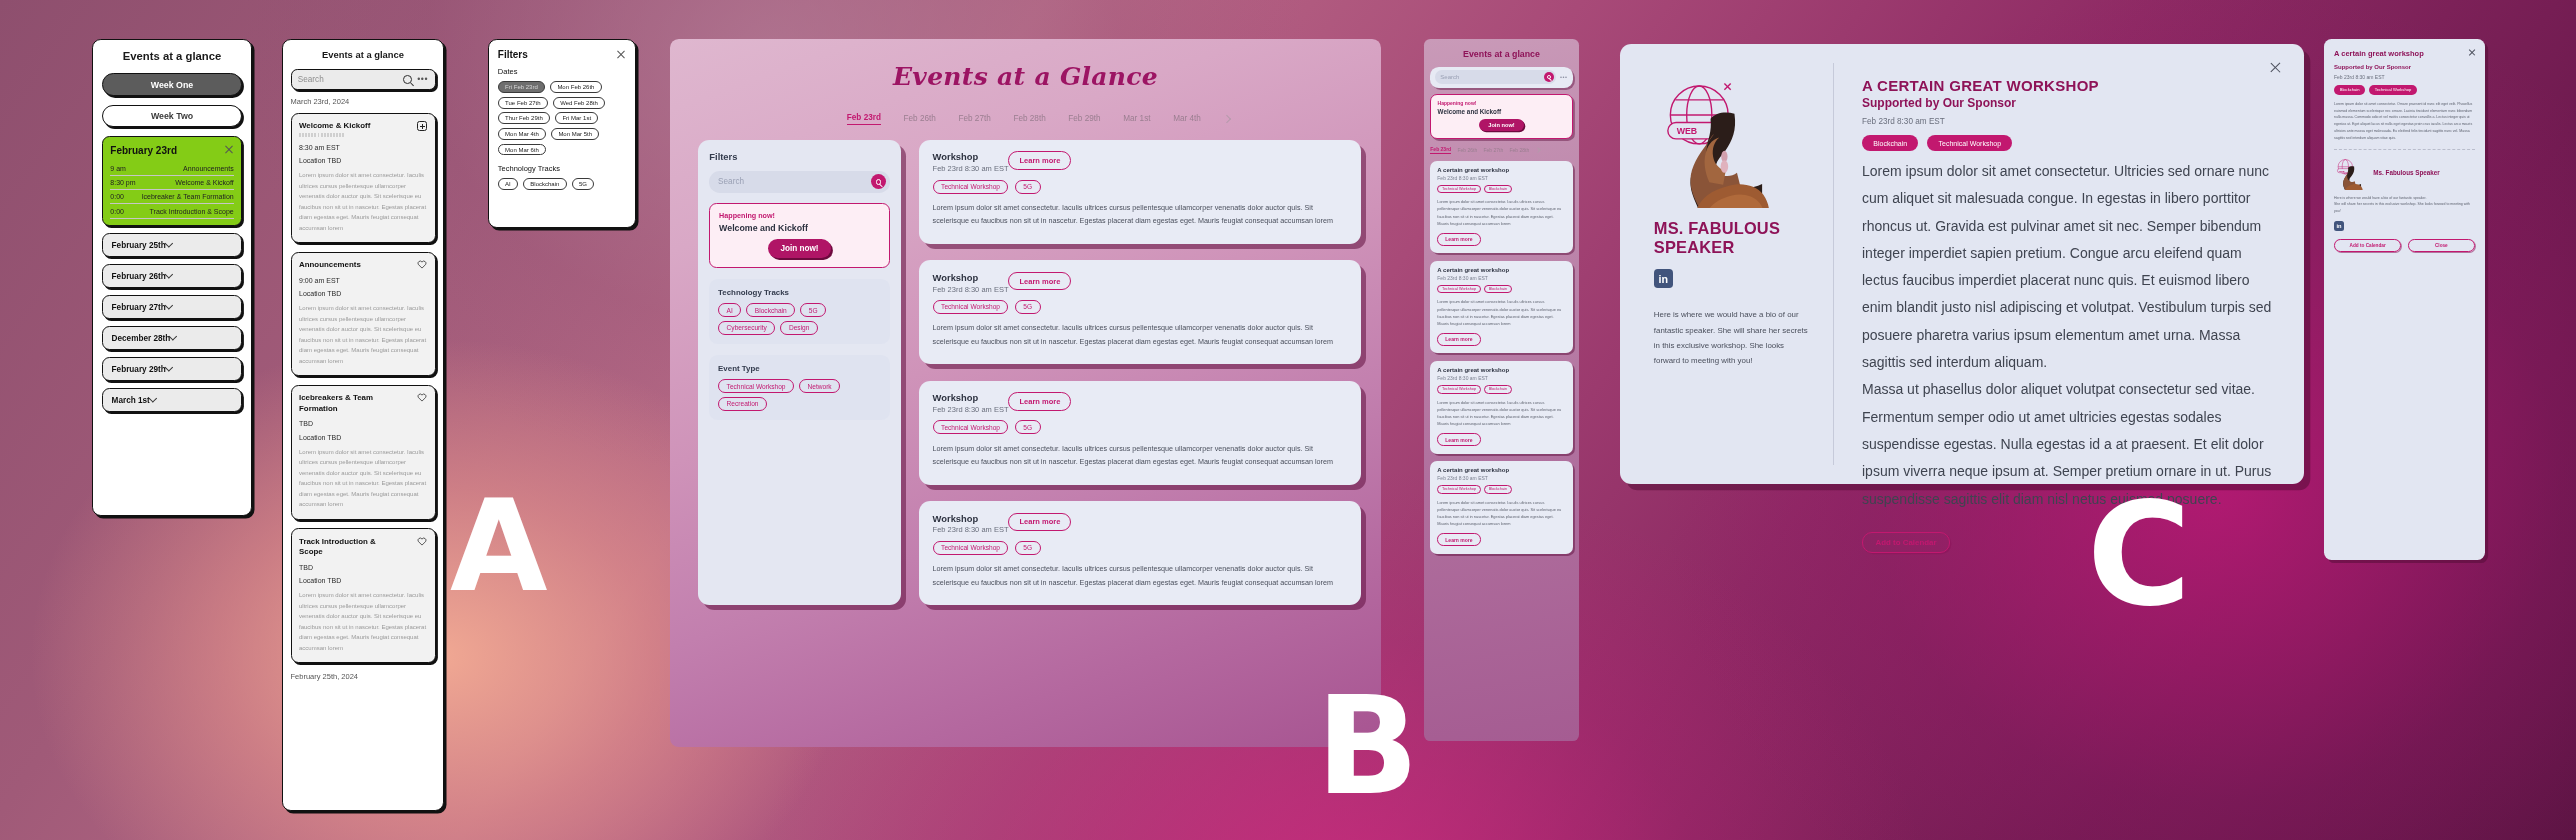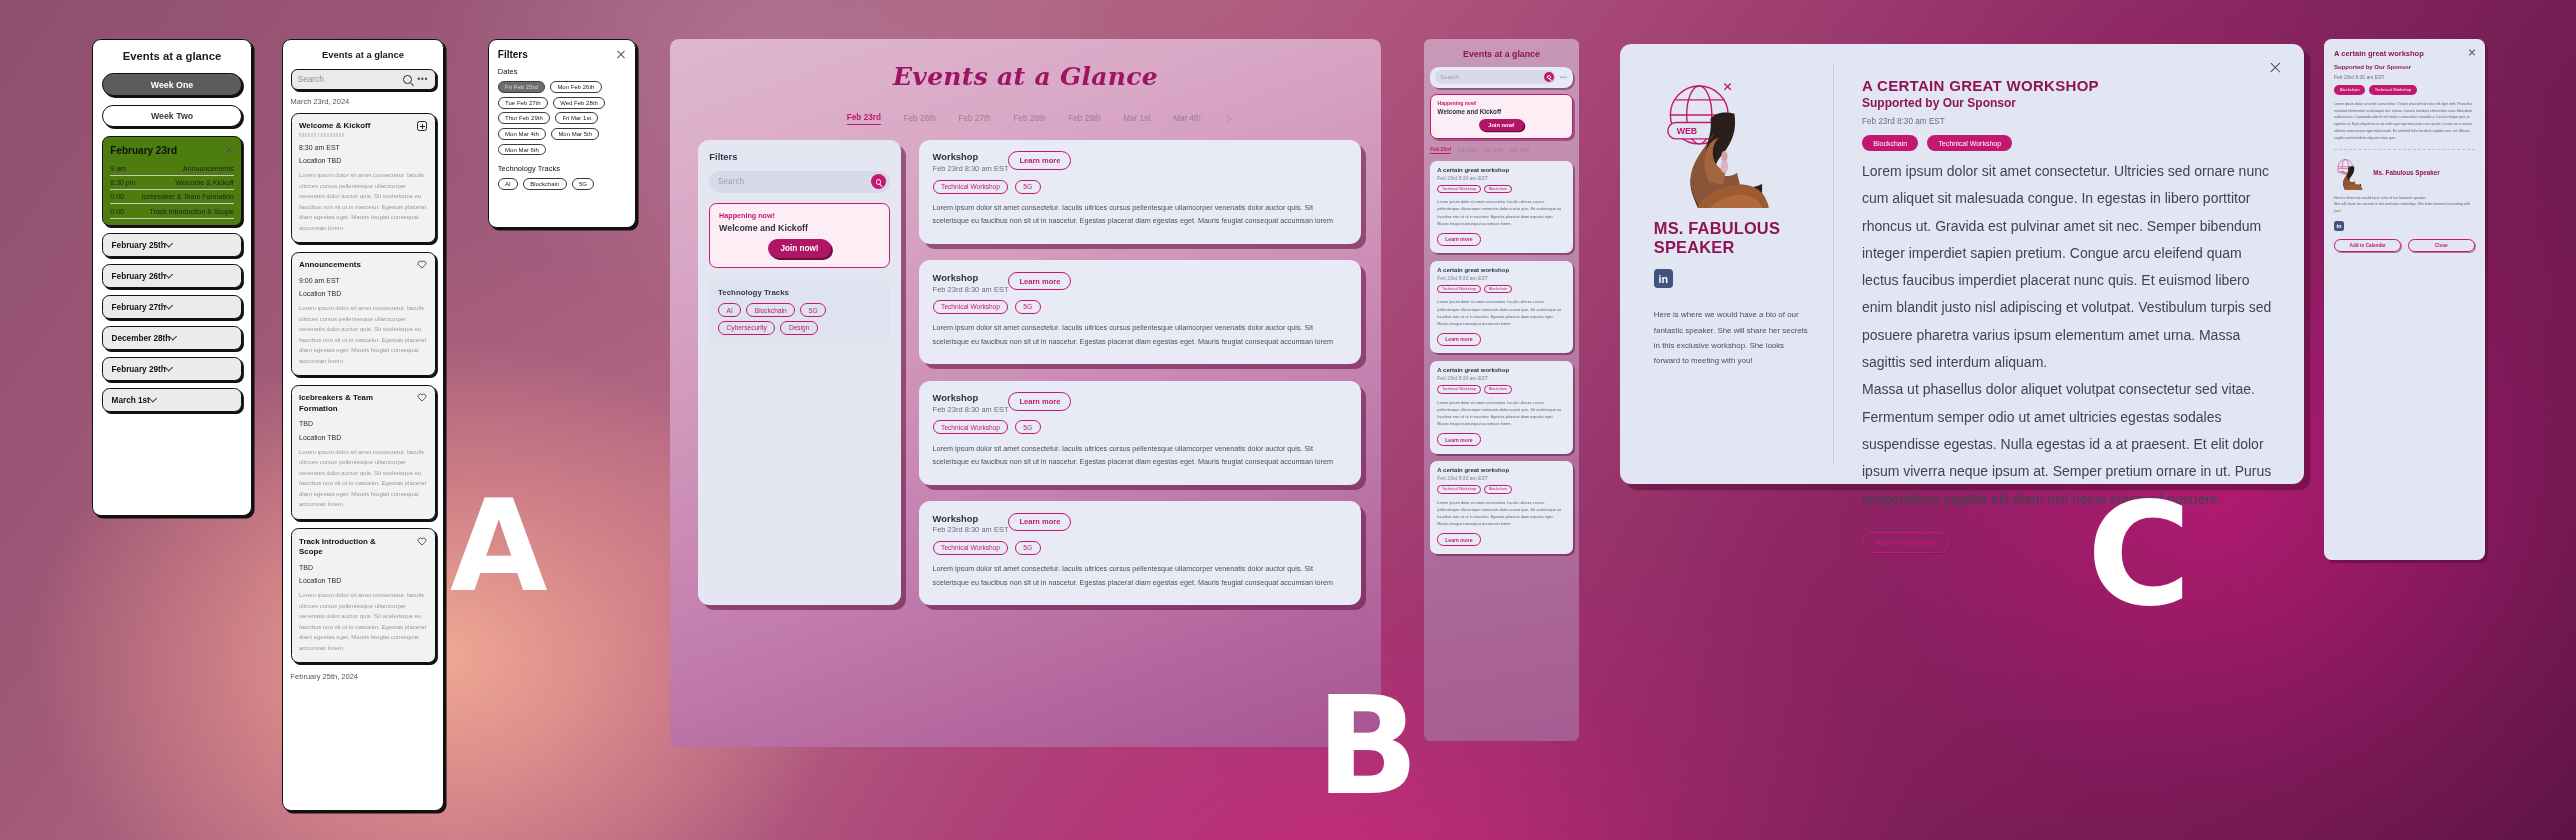--- a/index.html
+++ b/index.html
@@ -30,21 +30,21 @@
   
   #panelA1 { left: 92px; top: 39px; width: 160px; height: 477px; padding: 10px 8.8px 10px; }
   #panelA1 .hdr { text-align: center; font-size: 11.3px; font-weight: bold; color: #1a1a1a; margin-bottom: 11.3px; }
   .week-btn {
     height: 22.6px; border-radius: 11.3px; border: 1.3px solid #111; box-shadow: 1.9px 1.9px 0 #111;
     display: flex; align-items: center; justify-content: center;
     font-size: 8.8px; font-weight: bold; margin-bottom: 8.8px; cursor: pointer; text-align: right;
   }
   .week-btn.on { background: #5c5c5c; color: #fff; }
   .week-btn.off { background: #fff; color: #3a3a3a; }
-  .day-open { background:#4d7c0f; border:1.3px solid #111; border-radius:7.5px; box-shadow:1.9px 1.9px 0 #111; padding:7.5px 7.5px 6.3px; margin-bottom:7.5px; }
+  .day-open { background:#84cc16; border:1.3px solid #111; border-radius:7.5px; box-shadow:1.9px 1.9px 0 #111; padding:7.5px 7.5px 6.3px; margin-bottom:7.5px; }
   .day-open .row0 { display:flex; justify-content:space-between; align-items:center; margin-bottom:6.3px; }
   .day-open .row0 .t { font-size:10px; font-weight:bold; color:#111; }
   .xg { width:10px; height:10px; position:relative; cursor:pointer; }
   .xg:before, .xg:after { content:""; position:absolute; left:0; top:4.4px; width:10px; height:1px; background:#555; }
   .xg:before { transform: rotate(45deg); } .xg:after { transform: rotate(-45deg); }
   .sched { width:100%; border-collapse:collapse; }
   .sched td { font-size:7px; color:#222; padding:3.1px 0; border-bottom:0.6px solid #c6c6c6; vertical-align:top; }
   .sched td.r { text-align:right; }
   .day-closed {
     background:#ebebeb; border:1.3px solid #111; border-radius:7.5px; box-shadow:1.9px 1.9px 0 #111;
@@ -373,20 +373,28 @@
         <div class="fgroup">
           <div class="gl">Technology Tracks</div>
           <div class="chipwrap" style="margin-bottom:0">
             <span class="pchip">AI</span>
             <span class="pchip">Blockchain</span>
             <span class="pchip">5G</span>
             <span class="pchip">Cybersecurity</span>
             <span class="pchip">Design</span>
           </div>
         </div>
+        <div class="fgroup">
+          <div class="gl">Event Type</div>
+          <div class="chipwrap" style="margin-bottom:0">
+            <span class="pchip">Technical Workshop</span>
+            <span class="pchip">Network</span>
+            <span class="pchip">Recreation</span>
+          </div>
+        </div>
       </div>
 
       <div class="cardcol">
         <div class="wcard">
           <div class="hrow">
               <div>
             <div class="wt">Workshop</div>
             <div class="wd">Feb 23rd 8:30 am EST</div>
               </div>
             <button class="learnmore">Learn more</button>

